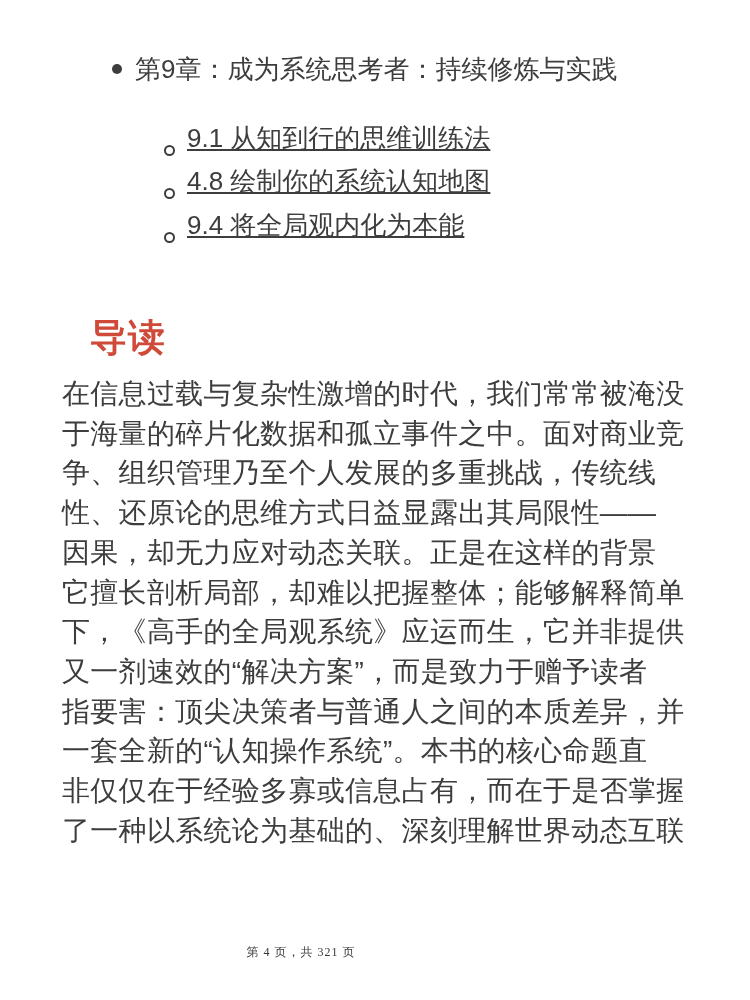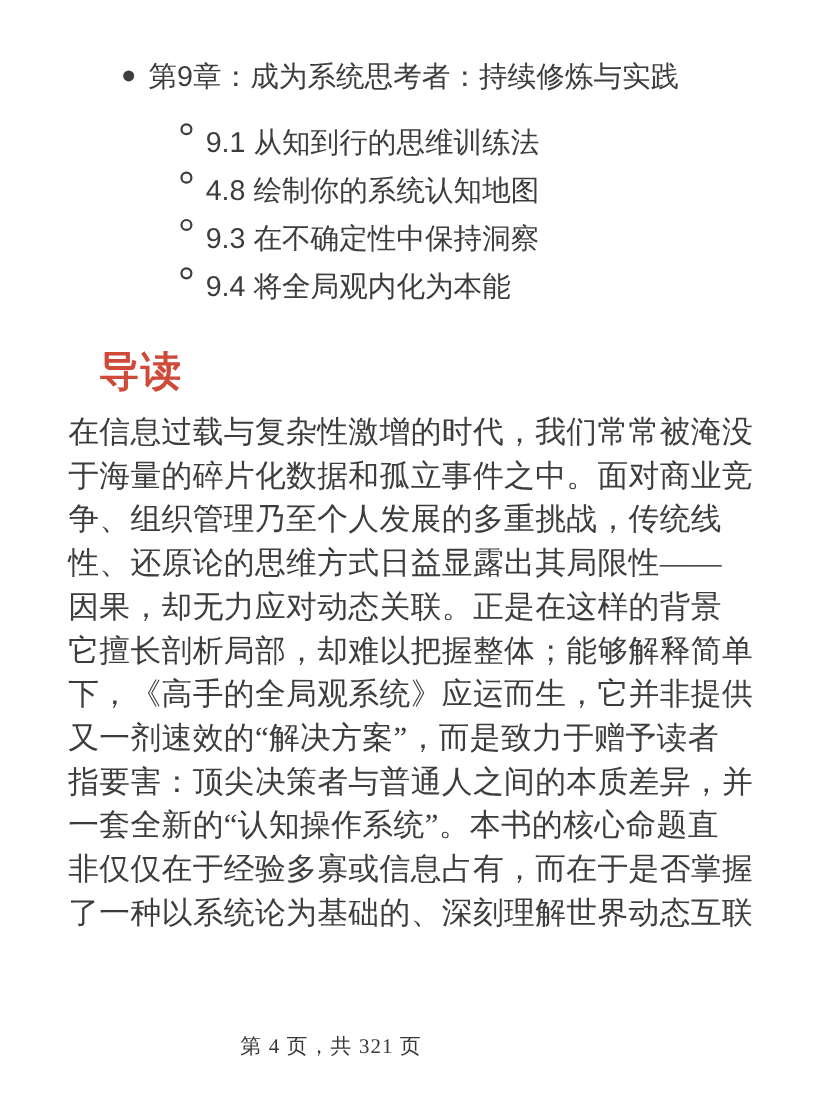--- a/index.html
+++ b/index.html
@@ -41,24 +41,25 @@
     position: absolute;
     left: 164px;
     top: 112px;
     margin: 0;
     padding: 0;
     list-style: none;
   }
   .toc-section {
     height: 43.5px;
     display: flex;
-    align-items: flex-start;
+    align-items: flex-end;
     gap: 12px;
     font-size: 26px;
     white-space: nowrap;
+    text-decoration: underline;
   }
   .bullet-circle {
     flex: 0 0 auto;
     width: 9px;
     height: 9px;
     border-radius: 50%;
     border: 2px solid #3d3d3d;
     background: #ffffff;
     box-sizing: border-box;
     width: 11px;
@@ -80,32 +81,31 @@
     position: absolute;
     left: 62px;
     top: 374px;
     width: 660px;
   }
   .para-line {
     font-size: 28px;
     line-height: 39.7px;
     letter-spacing: 0.3px;
     white-space: nowrap;
-    font-family: Liberation Serif, serif;
   }
 
   
   .page-footer {
     position: absolute;
     left: 0;
     top: 941px;
     width: 602px;
     text-align: center;
     font-family: "Liberation Serif", serif;
-    font-size: 19px;
+    font-size: 12px;
     line-height: 22px;
     color: #383838;
     letter-spacing: 1px;
   }
 </style>
 </head>
 <body>
 
 <div class="page">
 
@@ -119,24 +119,20 @@
       <li class="toc-section">
         <span class="bullet-circle"></span>
         <span>9.1 从知到行的思维训练法</span>
       </li>
 
       <li class="toc-section">
         <span class="bullet-circle"></span>
         <span>4.8 绘制你的系统认知地图</span>
       </li>
 
-      <li class="toc-section">
-        <span class="bullet-circle"></span>
-        <span>9.3 在不确定性中保持洞察</span>
-      </li>
 
       <li class="toc-section">
         <span class="bullet-circle"></span>
         <span>9.4 将全局观内化为本能</span>
       </li>
     </ul>
 
   <h2 class="guide-heading" style="color:#cf4a38;">导读</h2>
 
   <div class="guide-paragraph">

